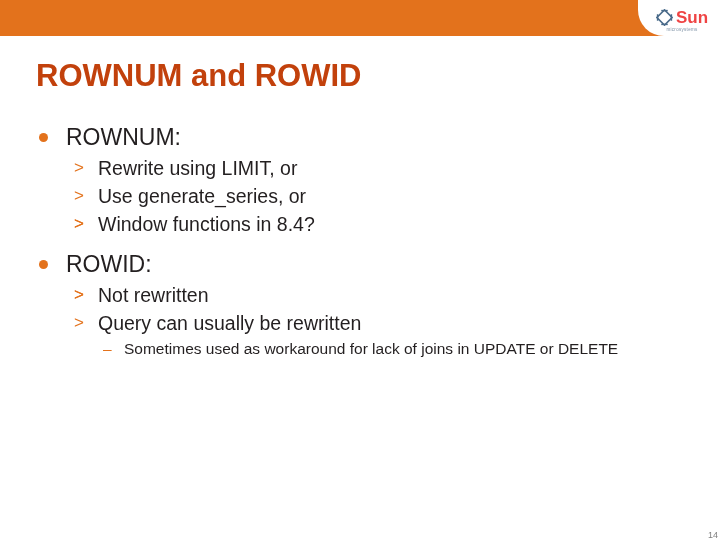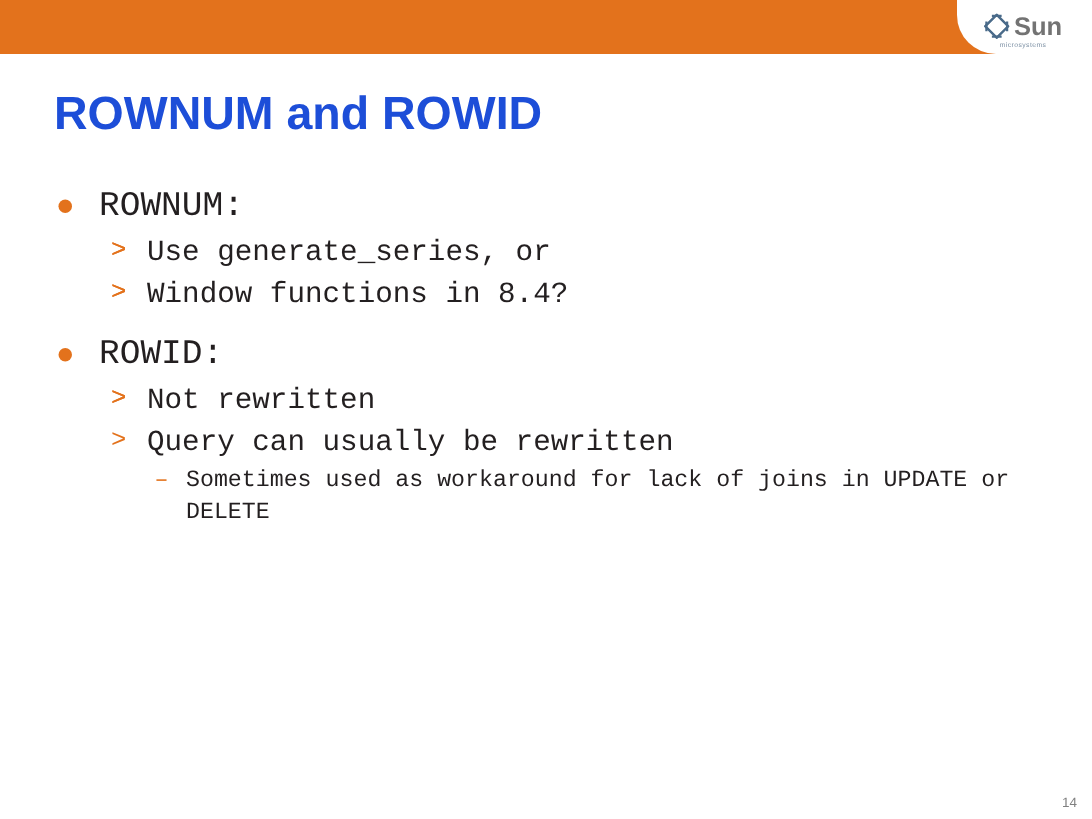--- a/index.html
+++ b/index.html
@@ -52,56 +52,55 @@
     display: flex;
     align-items: center;
     gap: 3px;
   }
   .logo-mark {
     width: 17px;
     height: 17px;
     position: relative;
   }
   .logo-text {
-    color: #737373;
+    color: #ef4444;
     font-size: 17px;
     font-weight: bold;
     letter-spacing: 0px;
     line-height: 17px;
   }
   .logo-sub {
     color: #7b8fa3;
     font-size: 4.5px;
     letter-spacing: 0.3px;
     margin-top: 1px;
   }
 
   
   .title {
     position: absolute;
     left: 36px;
     top: 58px;
     font-size: 31px;
     font-weight: bold;
-    color: #1d4ed8;
+    color: #c2410c;
     letter-spacing: 0px;
   }
 
   
   .content {
     position: absolute;
     left: 36px;
     top: 122px;
     width: 660px;
   }
   ul.lvl1 {
     list-style: none;
     margin: 0;
     padding: 0;
-    font-family: Liberation Mono, monospace;
   }
   ul.lvl1 > li {
     position: relative;
     padding-left: 30px;
     color: #231f20;
     font-size: 23px;
     line-height: 30px;
     margin-bottom: 2px;
   }
   ul.lvl1 > li > .btext {
@@ -202,20 +201,21 @@
 
   <div class="content">
     <ul class="lvl1">
 
       <li>
         <span class="bullet-dot"></span>
         <span class="btext">ROWNUM:</span>
         <ul class="lvl2">
           <li>
             <span class="bullet-gt">&gt;</span>
+            <span>Rewrite using LIMIT, or</span>
           </li>
           <li>
             <span class="bullet-gt">&gt;</span>
             <span>Use generate_series, or</span>
           </li>
           <li>
             <span class="bullet-gt">&gt;</span>
           </li>
           <li>
             <span class="bullet-gt">&gt;</span>

